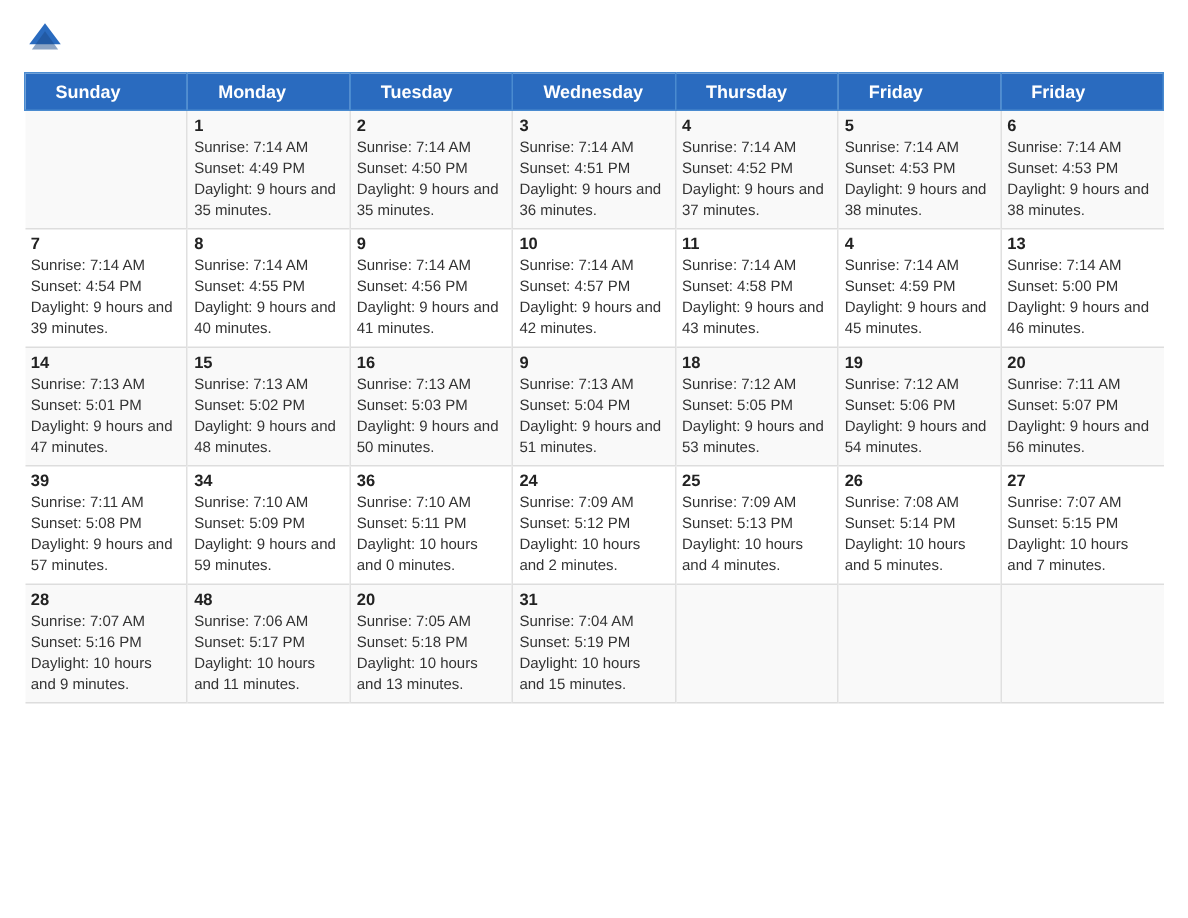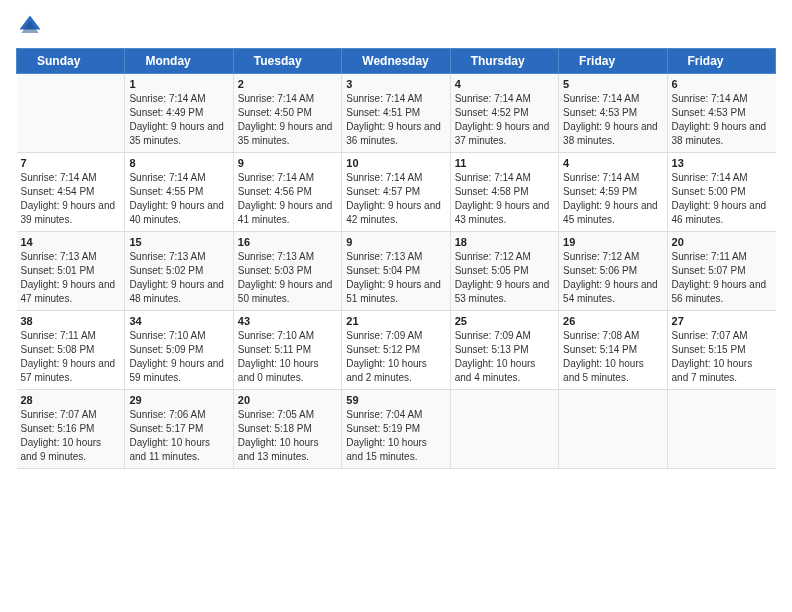--- a/index.html
+++ b/index.html
@@ -159,32 +159,32 @@
         <tr>
           <td><span class="day-num">14</span><span class="day-info">Sunrise: 7:13 AM<br>Sunset: 5:01 PM<br>Daylight: 9 hours and 47 minutes.</span></td>
           <td><span class="day-num">15</span><span class="day-info">Sunrise: 7:13 AM<br>Sunset: 5:02 PM<br>Daylight: 9 hours and 48 minutes.</span></td>
           <td><span class="day-num">16</span><span class="day-info">Sunrise: 7:13 AM<br>Sunset: 5:03 PM<br>Daylight: 9 hours and 50 minutes.</span></td>
           <td><span class="day-num">9</span><span class="day-info">Sunrise: 7:13 AM<br>Sunset: 5:04 PM<br>Daylight: 9 hours and 51 minutes.</span></td>
           <td><span class="day-num">18</span><span class="day-info">Sunrise: 7:12 AM<br>Sunset: 5:05 PM<br>Daylight: 9 hours and 53 minutes.</span></td>
           <td><span class="day-num">19</span><span class="day-info">Sunrise: 7:12 AM<br>Sunset: 5:06 PM<br>Daylight: 9 hours and 54 minutes.</span></td>
           <td><span class="day-num">20</span><span class="day-info">Sunrise: 7:11 AM<br>Sunset: 5:07 PM<br>Daylight: 9 hours and 56 minutes.</span></td>
         </tr>
         <tr>
-          <td><span class="day-num">38</span><span class="day-info">Sunrise: 7:11 AM<br>Sunset: 5:08 PM<br>Daylight: 9 hours and 57 minutes.</span></td>
+          <td><span class="day-num">39</span><span class="day-info">Sunrise: 7:11 AM<br>Sunset: 5:08 PM<br>Daylight: 9 hours and 57 minutes.</span></td>
           <td><span class="day-num">34</span><span class="day-info">Sunrise: 7:10 AM<br>Sunset: 5:09 PM<br>Daylight: 9 hours and 59 minutes.</span></td>
-          <td><span class="day-num">43</span><span class="day-info">Sunrise: 7:10 AM<br>Sunset: 5:11 PM<br>Daylight: 10 hours and 0 minutes.</span></td>
-          <td><span class="day-num">21</span><span class="day-info">Sunrise: 7:09 AM<br>Sunset: 5:12 PM<br>Daylight: 10 hours and 2 minutes.</span></td>
+          <td><span class="day-num">36</span><span class="day-info">Sunrise: 7:10 AM<br>Sunset: 5:11 PM<br>Daylight: 10 hours and 0 minutes.</span></td>
+          <td><span class="day-num">24</span><span class="day-info">Sunrise: 7:09 AM<br>Sunset: 5:12 PM<br>Daylight: 10 hours and 2 minutes.</span></td>
           <td><span class="day-num">25</span><span class="day-info">Sunrise: 7:09 AM<br>Sunset: 5:13 PM<br>Daylight: 10 hours and 4 minutes.</span></td>
           <td><span class="day-num">26</span><span class="day-info">Sunrise: 7:08 AM<br>Sunset: 5:14 PM<br>Daylight: 10 hours and 5 minutes.</span></td>
           <td><span class="day-num">27</span><span class="day-info">Sunrise: 7:07 AM<br>Sunset: 5:15 PM<br>Daylight: 10 hours and 7 minutes.</span></td>
         </tr>
         <tr>
           <td><span class="day-num">28</span><span class="day-info">Sunrise: 7:07 AM<br>Sunset: 5:16 PM<br>Daylight: 10 hours and 9 minutes.</span></td>
-          <td><span class="day-num">29</span><span class="day-info">Sunrise: 7:06 AM<br>Sunset: 5:17 PM<br>Daylight: 10 hours and 11 minutes.</span></td>
+          <td><span class="day-num">48</span><span class="day-info">Sunrise: 7:06 AM<br>Sunset: 5:17 PM<br>Daylight: 10 hours and 11 minutes.</span></td>
           <td><span class="day-num">20</span><span class="day-info">Sunrise: 7:05 AM<br>Sunset: 5:18 PM<br>Daylight: 10 hours and 13 minutes.</span></td>
-          <td><span class="day-num">59</span><span class="day-info">Sunrise: 7:04 AM<br>Sunset: 5:19 PM<br>Daylight: 10 hours and 15 minutes.</span></td>
+          <td><span class="day-num">31</span><span class="day-info">Sunrise: 7:04 AM<br>Sunset: 5:19 PM<br>Daylight: 10 hours and 15 minutes.</span></td>
           <td></td>
           <td></td>
           <td></td>
         </tr>
       </tbody>
   </table>
 </div>
 
 </body></html>

